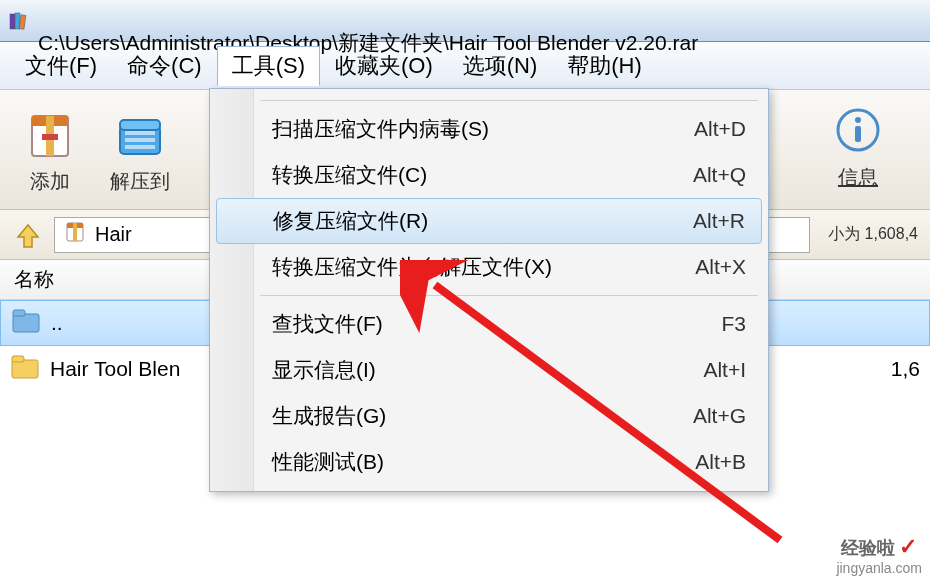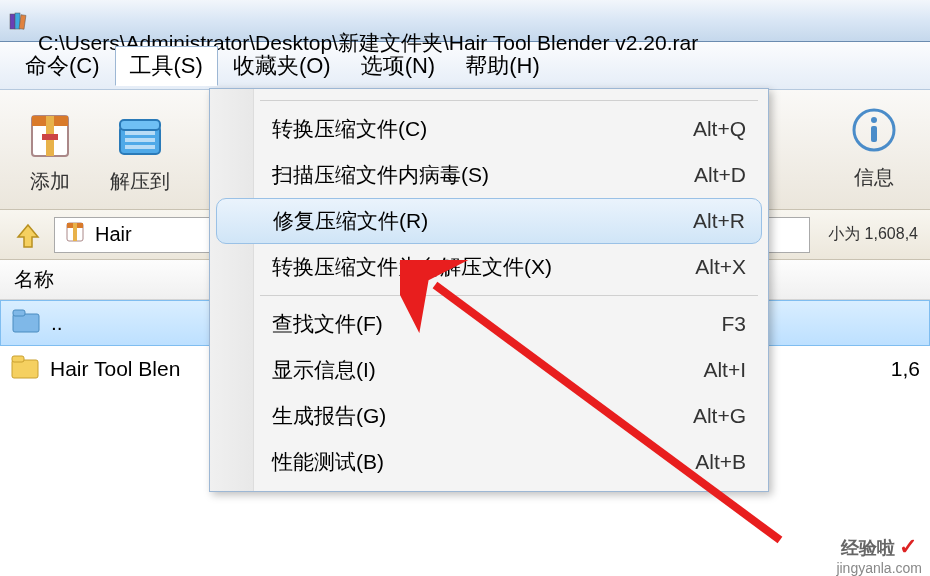--- a/index.html
+++ b/index.html
@@ -12,21 +12,21 @@
 
 
 .menu-bar { height: 48px; background: linear-gradient(to bottom, #fbfcfe, #e5edf7); border-bottom: 1px solid #b6c9de; display: flex; align-items: center; padding: 0 10px; font-size: 22px; }
 .menu-item { padding: 4px 14px; cursor: default; border: 1px solid transparent; }
 .menu-item.active { background: #fff; border: 1px solid #9db7d4; border-bottom: 1px solid #fff; position: relative; z-index: 11; }
 
 
 .toolbar { height: 120px; background: linear-gradient(to bottom, #faf9f7, #ebe6dc); border-bottom: 1px solid #c9c2b2; display: flex; align-items: center; padding: 0 20px; gap: 30px; position: relative; }
 .tool-btn { display: flex; flex-direction: column; align-items: center; gap: 4px; font-size: 20px; color: #333; }
 .tool-icon { width: 60px; height: 60px; display: flex; align-items: center; justify-content: center; }
-.info-btn { position: absolute; right: 26px; top: 10px; }
+.info-btn { position: absolute; right: 42px; top: 10px; text-decoration: underline; }
 
 
 .path-bar { height: 50px; background: linear-gradient(to bottom, #f8f6f0, #ece7db); border-bottom: 1px solid #c9c2b2; display: flex; align-items: center; padding: 0 12px; gap: 10px; }
 .nav-btn { width: 32px; height: 32px; }
 .path-box { flex: 1; height: 36px; background: #fff; border: 1px solid #aaa; display: flex; align-items: center; padding: 0 8px; gap: 8px; font-size: 20px; }
 .path-right { font-size: 16px; color: #333; white-space: nowrap; padding-left: 8px; }
 
 
 .col-header { height: 40px; background: linear-gradient(to bottom, #fdfdfd, #f0f0f0); border-bottom: 1px solid #d4d4d4; display: flex; align-items: center; font-size: 20px; }
 .col-name { padding-left: 14px; flex: 1; }
@@ -35,21 +35,21 @@
 .file-row { display: flex; align-items: center; height: 46px; padding-left: 10px; font-size: 21px; gap: 10px; }
 .file-row.selected { background: linear-gradient(to bottom, #d9eeff, #bde0ff); border: 1px solid #7fbdf0; }
 .file-row .file-size { margin-left: auto; padding-right: 10px; }
 .folder-icon { width: 30px; height: 26px; }
 
 
 .dropdown { position: absolute; top: 88px; left: 209px; width: 560px; background: #f4f4f4; border: 1px solid #9db7d4; box-shadow: 3px 3px 8px rgba(0,0,0,0.25); z-index: 10; padding: 6px 2px; }
 .dd-row { display: flex; align-items: center; height: 46px; padding: 0 20px 0 60px; font-size: 21px; position: relative; }
 .dd-row .dd-label { flex: 1; }
 .dd-row .dd-shortcut { color: #333; }
-.dd-row.highlighted { background: linear-gradient(to bottom, #eaf3fc, #d0e5f7); border: 1px solid #9ac1e6; border-radius: 10px; margin: 0 4px; padding-left: 56px; padding-right: 16px; }
+.dd-row.highlighted { background: linear-gradient(to bottom, #eaf3fc, #d0e5f7); border: 1px solid #9ac1e6; border-radius: 4px; margin: 0 4px; padding-left: 56px; padding-right: 16px; }
 .dd-sep { height: 1px; background: #d0d0d0; margin: 5px 8px 5px 48px; }
 .dd-icon-strip { position: absolute; left: 0; top: 0; bottom: 0; width: 44px; background: linear-gradient(to right, #f0f0f0, #e8e8e8); border-right: 1px solid #ddd; }
 
 
 .arrow-svg { position: absolute; top: 260px; left: 400px; z-index: 20; pointer-events: none; }
 
 
 .watermark { position: absolute; right: 8px; bottom: 0; font-size: 14px; color: #888; text-align: center; z-index: 25; }
 .watermark .brand { font-size: 18px; color: #666; font-weight: bold; }
 .watermark .check { color: #d22; font-size: 22px; font-weight: bold; }
@@ -65,20 +65,21 @@
     <svg class="books-icon" width="22" height="22" viewBox="0 0 22 22">
       <rect x="2" y="4" width="5" height="15" fill="#6a3fb5"></rect>
       <rect x="7" y="3" width="5" height="16" fill="#3fa9e0"></rect>
       <rect x="12" y="5" width="5" height="14" fill="#e0823f" transform="rotate(8 14.5 12)"></rect>
     </svg>
   </span>
   <span class="title-text">C:\Users\Administrator\Desktop\新建文件夹\Hair Tool Blender v2.20.rar</span>
 </div>
 
 <div class="menu-bar">
+  <div class="menu-item">文件(F)</div>
   <div class="menu-item">命令(C)</div>
   <div class="menu-item active">工具(S)</div>
   <div class="menu-item">收藏夹(O)</div>
   <div class="menu-item">选项(N)</div>
   <div class="menu-item">帮助(H)</div>
 </div>
 
 <div class="toolbar">
   <div class="tool-btn">
     <span class="tool-icon">
@@ -157,26 +158,26 @@
     </span>
     <span>Hair Tool Blen</span>
     <span class="file-size">1,6</span>
   </div>
 </div>
 
 <div class="dropdown">
   <div class="dd-icon-strip"></div>
   <div class="dd-sep"></div>
   <div class="dd-row">
+    <span class="dd-label">扫描压缩文件内病毒(S)</span>
+    <span class="dd-shortcut">Alt+D</span>
+  </div>
+  <div class="dd-row">
     <span class="dd-label">转换压缩文件(C)</span>
     <span class="dd-shortcut">Alt+Q</span>
-  </div>
-  <div class="dd-row">
-    <span class="dd-label">扫描压缩文件内病毒(S)</span>
-    <span class="dd-shortcut">Alt+D</span>
   </div>
   <div class="dd-row highlighted">
     <span class="dd-label">修复压缩文件(R)</span>
     <span class="dd-shortcut">Alt+R</span>
   </div>
   <div class="dd-row">
     <span class="dd-label">转换压缩文件为自解压文件(X)</span>
     <span class="dd-shortcut">Alt+X</span>
   </div>
   <div class="dd-sep"></div>

